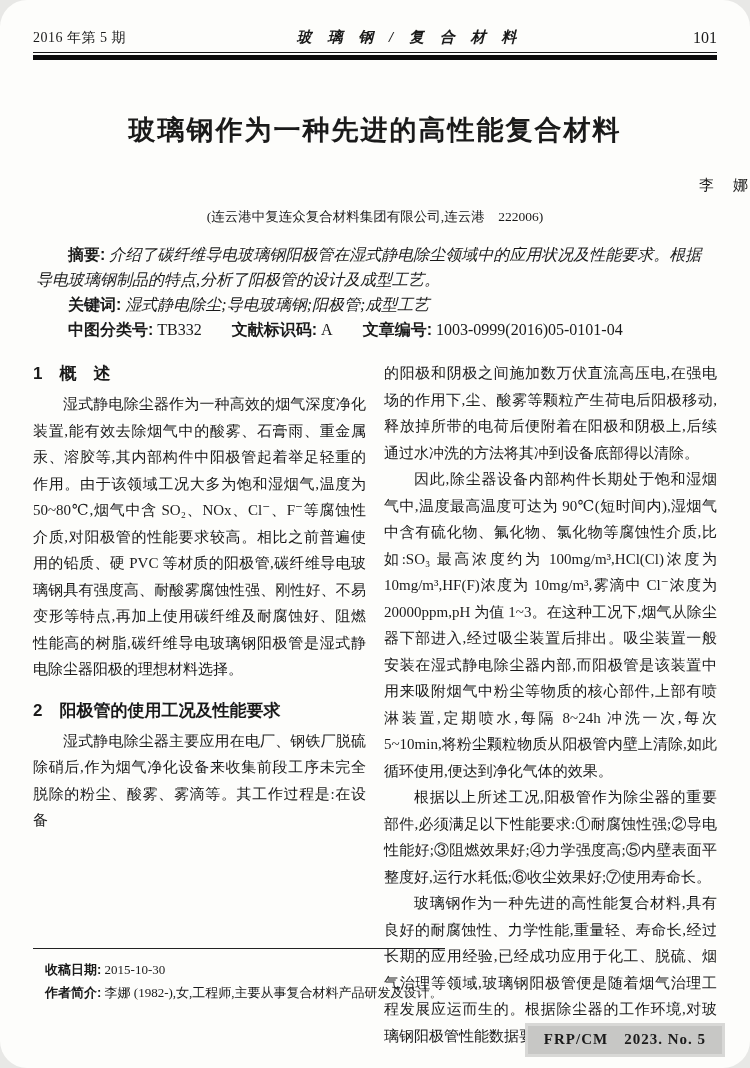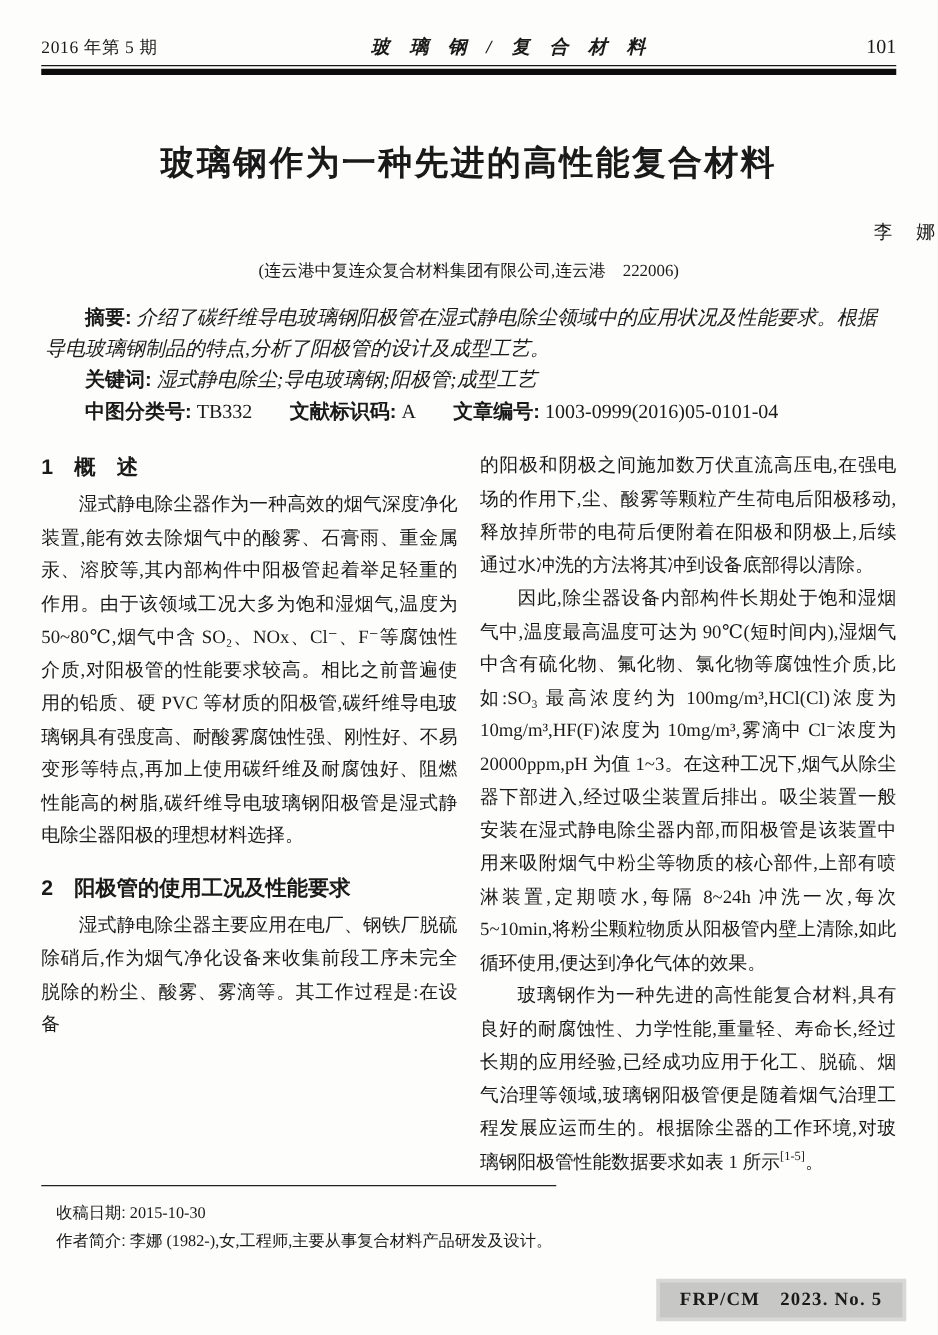--- a/index.html
+++ b/index.html
@@ -7,20 +7,21 @@
     width:750px;height:1068px;
     background:#e8e8e6;
     font-family:"Liberation Serif","DejaVu Serif",serif;
     color:#1a1a1a;
   }
   .page{
     position:relative;
     width:750px;height:1068px;
     background:#fdfdfb;
     overflow:hidden;
+    border-radius:27px;
   }
   
   .header{
     margin:28px 33px 0 33px;
   }
   .header-row{
     display:flex;align-items:flex-end;justify-content:space-between;
     font-size:14px;
   }
   .journal-issue{font-size:14px;letter-spacing:.5px;}
@@ -83,21 +84,21 @@
   sup.ref{font-size:10px;line-height:0;}
   
   .footnote{
     position:absolute;left:33px;top:948px;width:412px;
     border-top:1.5px solid #222;
     padding-top:9px;
     font-size:13px;line-height:23px;
   }
   .footnote .lbl{
     font-family:"Liberation Sans","DejaVu Sans",sans-serif;
-    font-weight:normal;
+    font-weight:bold;
   }
   .footnote div{padding-left:12px;}
   
   .journal-footer{
     position:absolute;right:28px;top:1026px;
     background:#c7c7c5;
     padding:4px 16px 5px 16px;
     font-weight:bold;font-size:15px;letter-spacing:1px;
     box-shadow:0 0 0 3px #d8d8d6;
   }
@@ -140,20 +141,21 @@
   <div class="columns">
     <div class="col">
       <div class="sec-heading">1　概　述</div>
       <p>湿式静电除尘器作为一种高效的烟气深度净化装置,能有效去除烟气中的酸雾、石膏雨、重金属汞、溶胶等,其内部构件中阳极管起着举足轻重的作用。由于该领域工况大多为饱和湿烟气,温度为 50~80℃,烟气中含 SO₂、NOx、Cl⁻、F⁻等腐蚀性介质,对阳极管的性能要求较高。相比之前普遍使用的铅质、硬 PVC 等材质的阳极管,碳纤维导电玻璃钢具有强度高、耐酸雾腐蚀性强、刚性好、不易变形等特点,再加上使用碳纤维及耐腐蚀好、阻燃性能高的树脂,碳纤维导电玻璃钢阳极管是湿式静电除尘器阳极的理想材料选择。</p>
       <div class="sec-heading second">2　阳极管的使用工况及性能要求</div>
       <p>湿式静电除尘器主要应用在电厂、钢铁厂脱硫除硝后,作为烟气净化设备来收集前段工序未完全脱除的粉尘、酸雾、雾滴等。其工作过程是:在设备</p>
     </div>
     <div class="col">
       <p class="no-indent">的阳极和阴极之间施加数万伏直流高压电,在强电场的作用下,尘、酸雾等颗粒产生荷电后阳极移动,释放掉所带的电荷后便附着在阳极和阴极上,后续通过水冲洗的方法将其冲到设备底部得以清除。</p>
       <p>因此,除尘器设备内部构件长期处于饱和湿烟气中,温度最高温度可达为 90℃(短时间内),湿烟气中含有硫化物、氟化物、氯化物等腐蚀性介质,比如:SO₃ 最高浓度约为 100mg/m³,HCl(Cl)浓度为 10mg/m³,HF(F)浓度为 10mg/m³,雾滴中 Cl⁻浓度为 20000ppm,pH 为值 1~3。在这种工况下,烟气从除尘器下部进入,经过吸尘装置后排出。吸尘装置一般安装在湿式静电除尘器内部,而阳极管是该装置中用来吸附烟气中粉尘等物质的核心部件,上部有喷淋装置,定期喷水,每隔 8~24h 冲洗一次,每次 5~10min,将粉尘颗粒物质从阳极管内壁上清除,如此循环使用,便达到净化气体的效果。</p>
+      <p>根据以上所述工况,阳极管作为除尘器的重要部件,必须满足以下性能要求:①耐腐蚀性强;②导电性能好;③阻燃效果好;④力学强度高;⑤内壁表面平整度好,运行水耗低;⑥收尘效果好;⑦使用寿命长。</p>
       <p><span>玻璃钢作为一种先进的高性能复合材料,具有良好的耐腐蚀性、力学性能,重量轻、寿命长,经过长期的应用经验,已经成功应用于化工、脱硫、烟气治理等领域,玻璃钢阳极管便是随着烟气治理工程发展应运而生的。根据除尘器的工作环境,对玻璃钢阳极管性能数据要求如表 1 所示</span><sup class="ref">[1-5]</sup><span>。</span></p>
     </div>
   </div>
 
   <div class="footnote">
     <div>
       <span class="lbl">收稿日期:</span>
       <span>2015-10-30</span>
     </div>
     <div>

